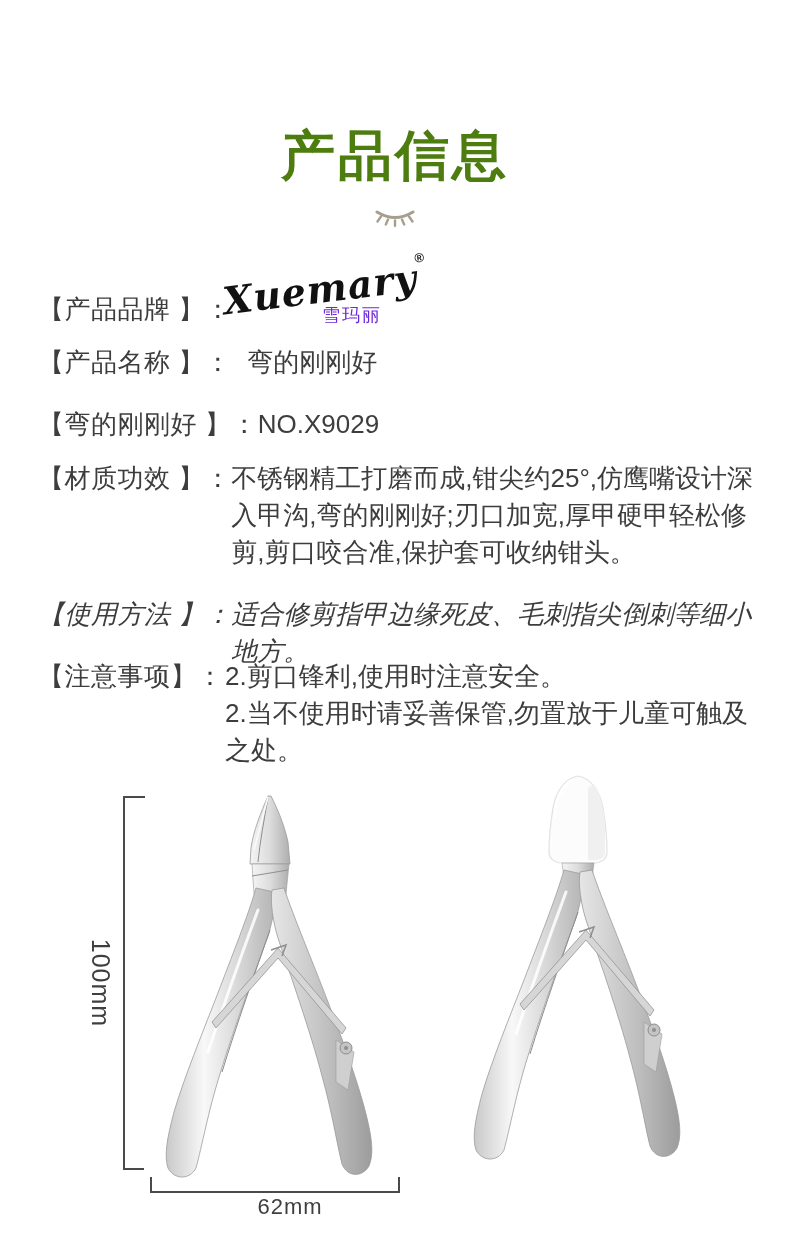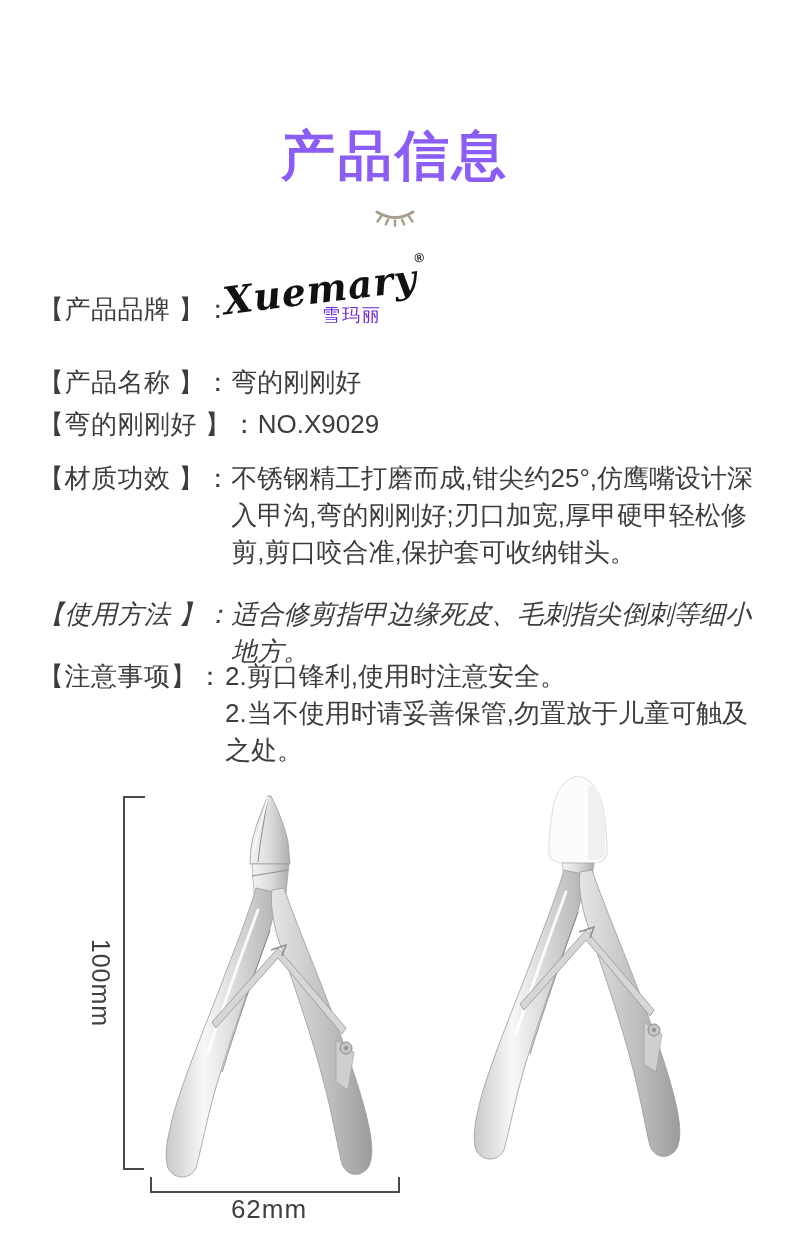--- a/index.html
+++ b/index.html
@@ -2,30 +2,30 @@
 <html><head>
 <meta charset="utf-8">
 <style>
   html,body{margin:0;padding:0;background:#ffffff;}
   .page{
     position:relative;width:790px;height:1252px;background:#ffffff;overflow:hidden;
     font-family:"Liberation Sans","DejaVu Sans",sans-serif;color:#3d3d3d;
   }
   .title{
     position:absolute;top:120px;left:0;width:100%;text-align:center;
-    font-size:54px;font-weight:bold;color:#8b5cf6;letter-spacing:3px;
+    font-size:54px;font-weight:bold;color:#4d7c0f;letter-spacing:3px;
   }
   .lash-wrap{position:absolute;top:206px;left:50%;transform:translateX(-50%);}
   
   .row{position:absolute;left:38px;width:716px;display:flex;align-items:flex-start;
        font-size:26px;line-height:37px;color:#3d3d3d;}
   .row .label{flex:0 0 187px;white-space:nowrap;letter-spacing:.5px;}
   .row .value{flex:1;word-break:break-all;}
   .row-brand{top:291px;}
-  .row-name{top:364px;}
+  .row-name{top:344px;gap:16px;}
   .row-model{top:406px;}
   .row-material{top:460px;}
   .row-usage{top:596px;font-style:italic;}
   .row-notes{top:658px;}
   .notes-line{display:block;}
   
   .logo{position:absolute;left:222px;top:262px;width:170px;color:#111;}
   .logo-script{display:inline-block;font-family:"DejaVu Serif","Liberation Serif",serif;
     font-style:italic;font-size:38px;font-weight:bold;transform:rotate(-7deg);letter-spacing:1px;}
   .logo-reg{font-size:13px;vertical-align:28px;font-style:normal;font-family:"Liberation Sans",sans-serif;}
@@ -41,22 +41,22 @@
   .dim-v-tick-top{left:123px;top:796px;width:22px;height:2px;}
   .dim-v-tick-bot{left:123px;top:1168px;width:21px;height:2px;}
   .dim-h-line{left:150px;top:1191px;width:250px;height:2px;}
   .dim-h-tick-l{left:150px;top:1177px;width:2px;height:16px;}
   .dim-h-tick-r{left:398px;top:1177px;width:2px;height:16px;}
   .dim-label-v{
     position:absolute;left:100px;top:983px;transform:translate(-50%,-50%) rotate(90deg);
     font-size:25px;color:#3f3f3f;letter-spacing:1px;white-space:nowrap;
   }
   .dim-label-h{
-    position:absolute;left:169px;top:1194px;width:200px;text-align:center;
-    font-size:26px;color:#3f3f3f;letter-spacing:1px;
+    position:absolute;left:190px;top:1194px;width:200px;text-align:center;
+    font-size:22px;color:#3f3f3f;letter-spacing:1px;
   }
 </style>
 </head>
 <body>
 
 <div class="page">
 
   <div class="title">产品信息</div>
 
   <div class="lash-wrap">

